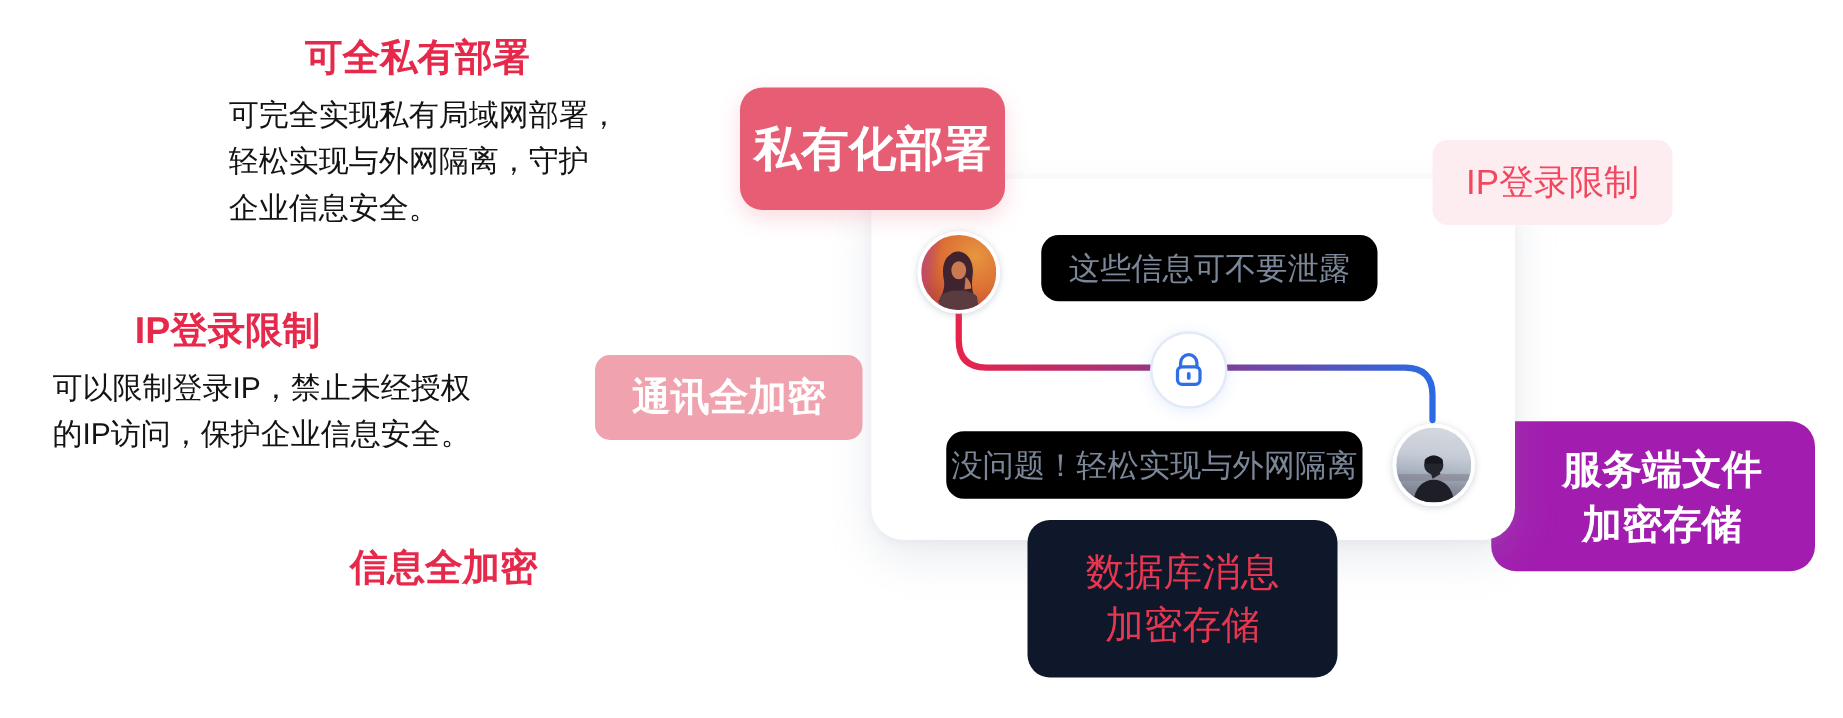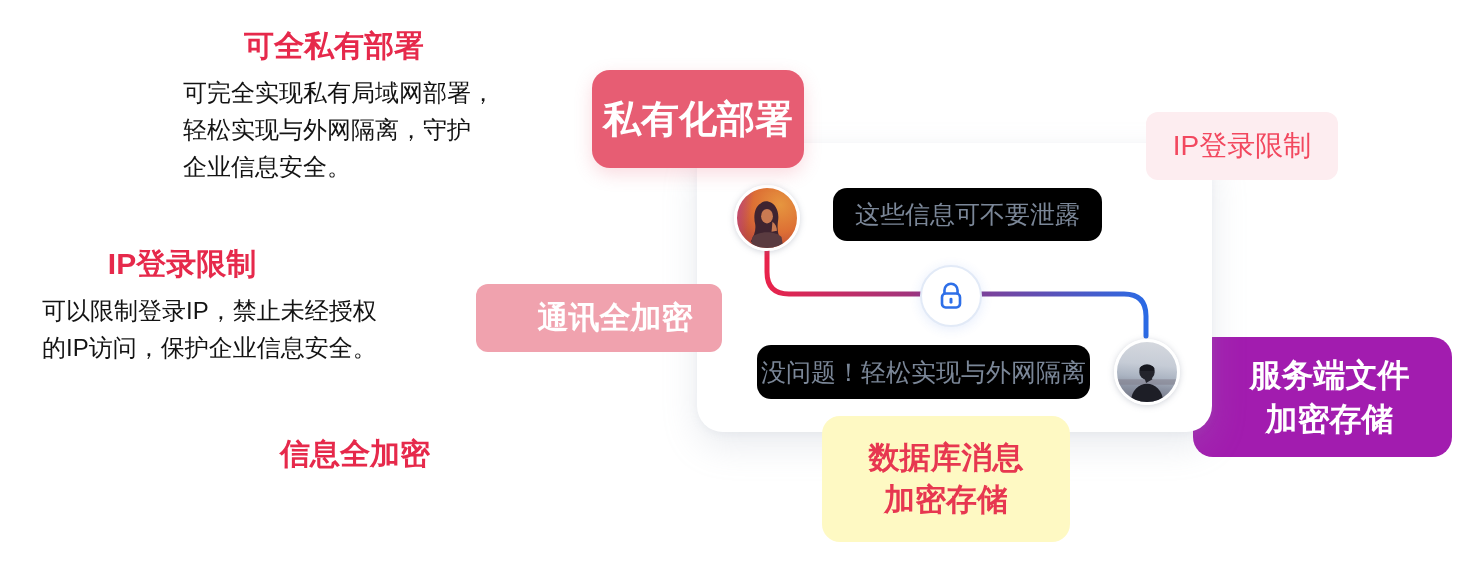--- a/index.html
+++ b/index.html
@@ -19,24 +19,24 @@
   
   .badge{position:absolute;display:flex;align-items:center;justify-content:center;text-align:center;}
 
   .deploy-badge{left:592px;top:70px;width:212px;height:98px;background:#e75d73;border-radius:18px;
     color:#ffffff;font-size:38px;font-weight:bold;z-index:5;box-shadow:0 6px 18px rgba(231,93,115,0.22);}
 
   .ip-badge{left:1146px;top:112px;width:192px;height:68px;background:#fdedf0;border-radius:12px;
     color:#f2485f;font-size:28px;font-weight:500;z-index:5;}
 
   .comm-badge{left:476px;top:284px;width:214px;height:68px;background:#f0a2ae;border-radius:12px;
-    color:#ffffff;font-size:31px;font-weight:bold;z-index:5;padding-left:32px;}
+    color:#ffffff;font-size:31px;font-weight:bold;z-index:5;}
 
-  .db-badge{left:822px;top:416px;width:248px;height:126px;background:#fef9c3;border-radius:18px;
-    color:#e73750;font-size:31px;font-weight:bold;line-height:42px;white-space:pre-line;z-index:5;}
+  .db-badge{left:822px;top:416px;width:248px;height:126px;background:#0f172a;border-radius:18px;
+    color:#e73750;font-size:31px;font-weight:normal;line-height:42px;white-space:pre-line;z-index:5;}
 
   .server-badge{left:1193px;top:337px;width:259px;height:120px;background:#a21caf;border-radius:20px;
     color:#ffffff;font-size:32px;font-weight:bold;line-height:44px;white-space:pre-line;z-index:1;padding-left:14px;box-sizing:border-box;}
 
   .chat-card{position:absolute;left:697px;top:143px;width:515px;height:289px;background:#ffffff;border-radius:26px;
     box-shadow:0 14px 36px rgba(150,160,180,0.20),0 2px 8px rgba(150,160,180,0.10);z-index:2;}
 
   .wire-layer{position:absolute;left:0;top:0;width:1474px;height:574px;z-index:3;pointer-events:none;}
 
   .avatar{position:absolute;width:66px;height:66px;border-radius:50%;overflow:hidden;z-index:4;

